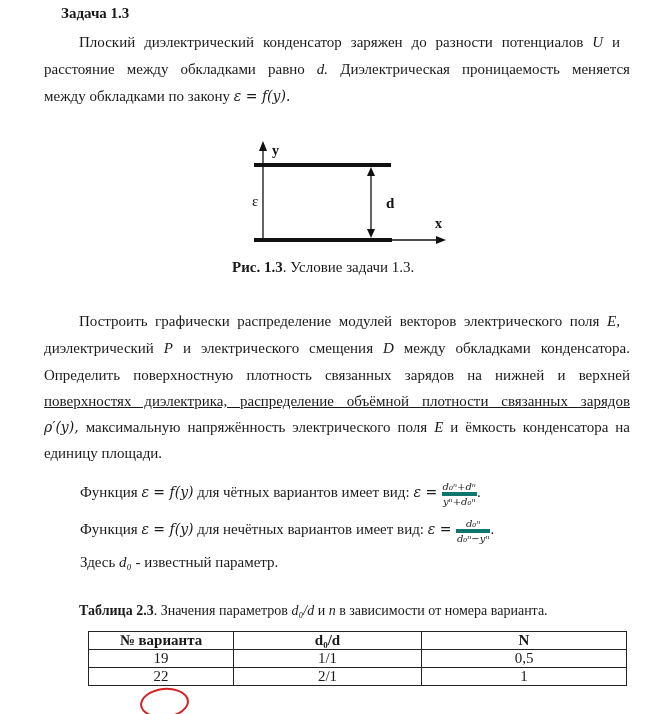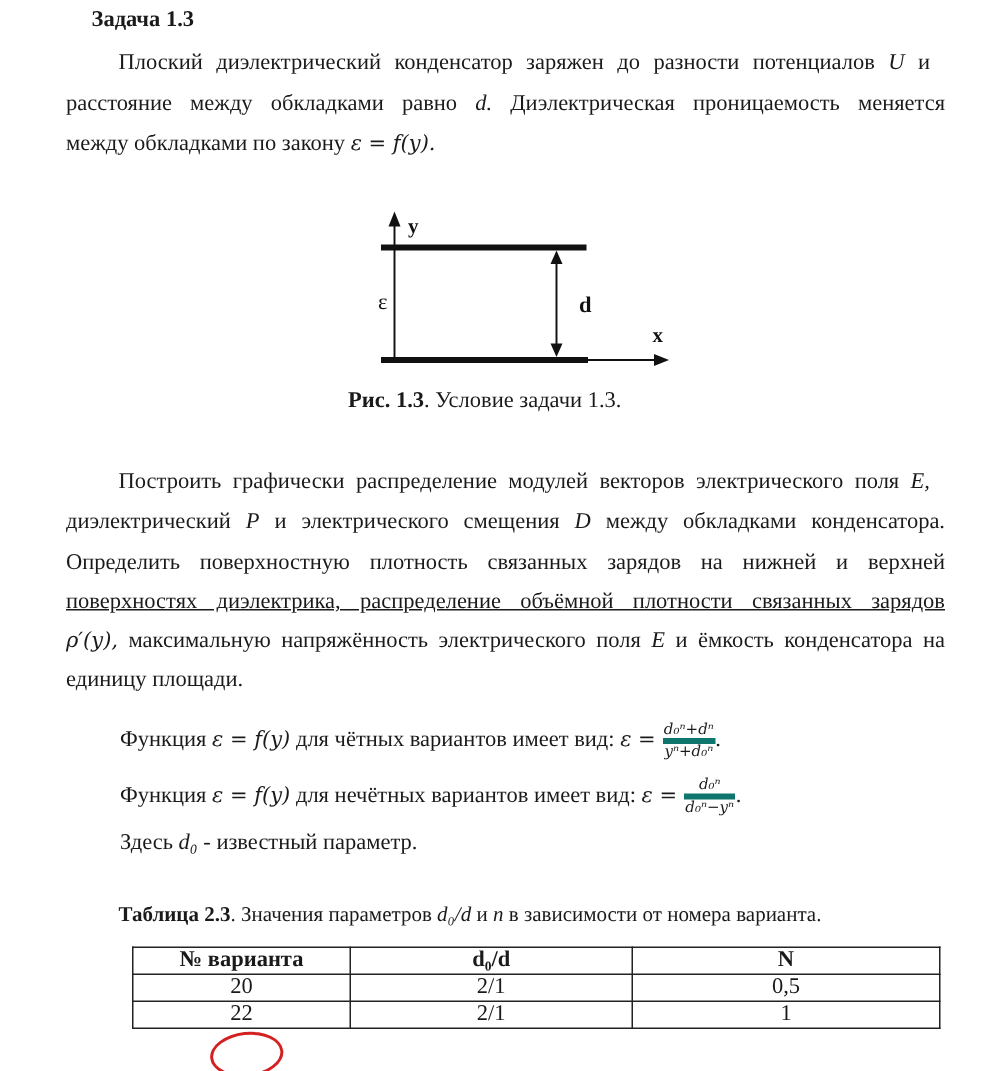--- a/index.html
+++ b/index.html
@@ -106,22 +106,22 @@
 <table class="variants">
   <thead>
     <tr>
       <th class="col1">№ варианта</th>
       <th class="col2">d₀/d</th>
       <th>N</th>
     </tr>
   </thead>
   <tbody>
     <tr>
-      <td>20</td>
-      <td>2/1</td>
+      <td>19</td>
+      <td>1/1</td>
       <td>0,5</td>
     </tr>
     <tr>
       <td>22</td>
       <td>2/1</td>
       <td>1</td>
     </tr>
   </tbody>
 </table>
 

